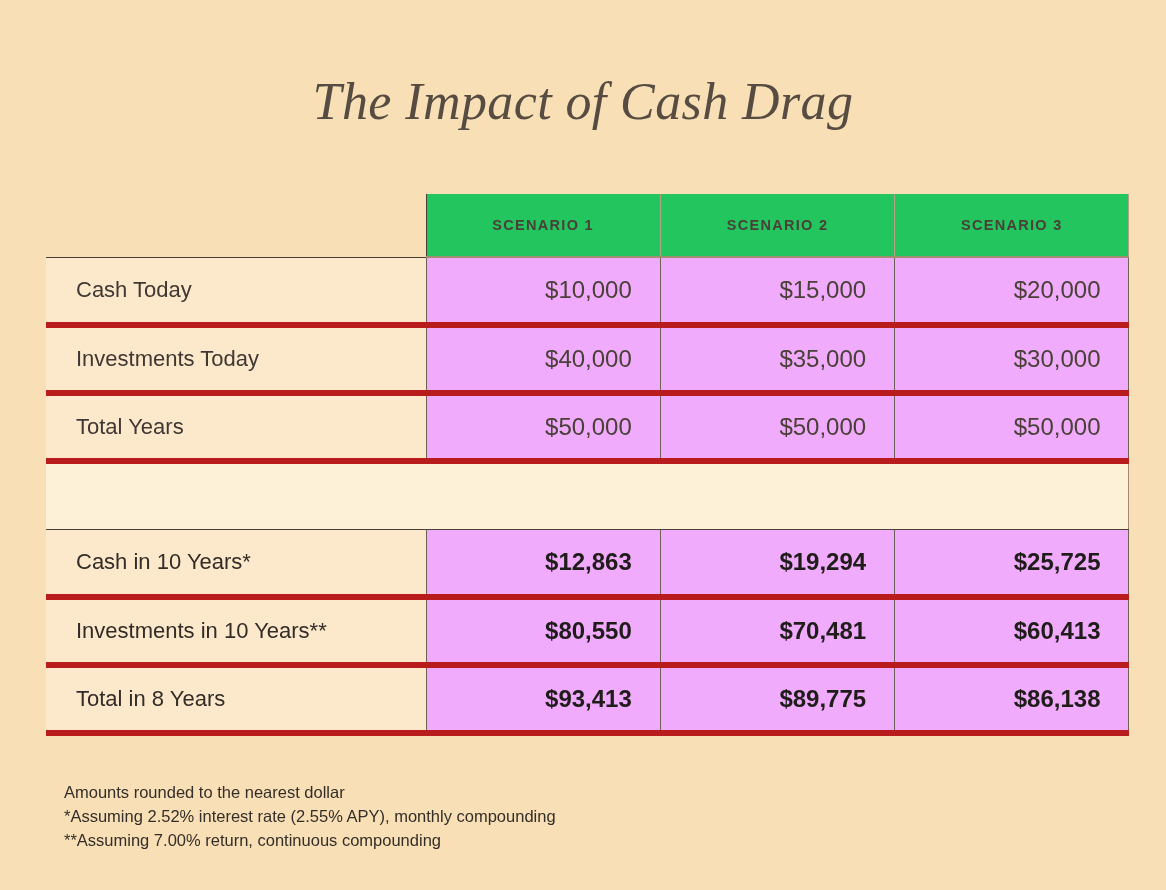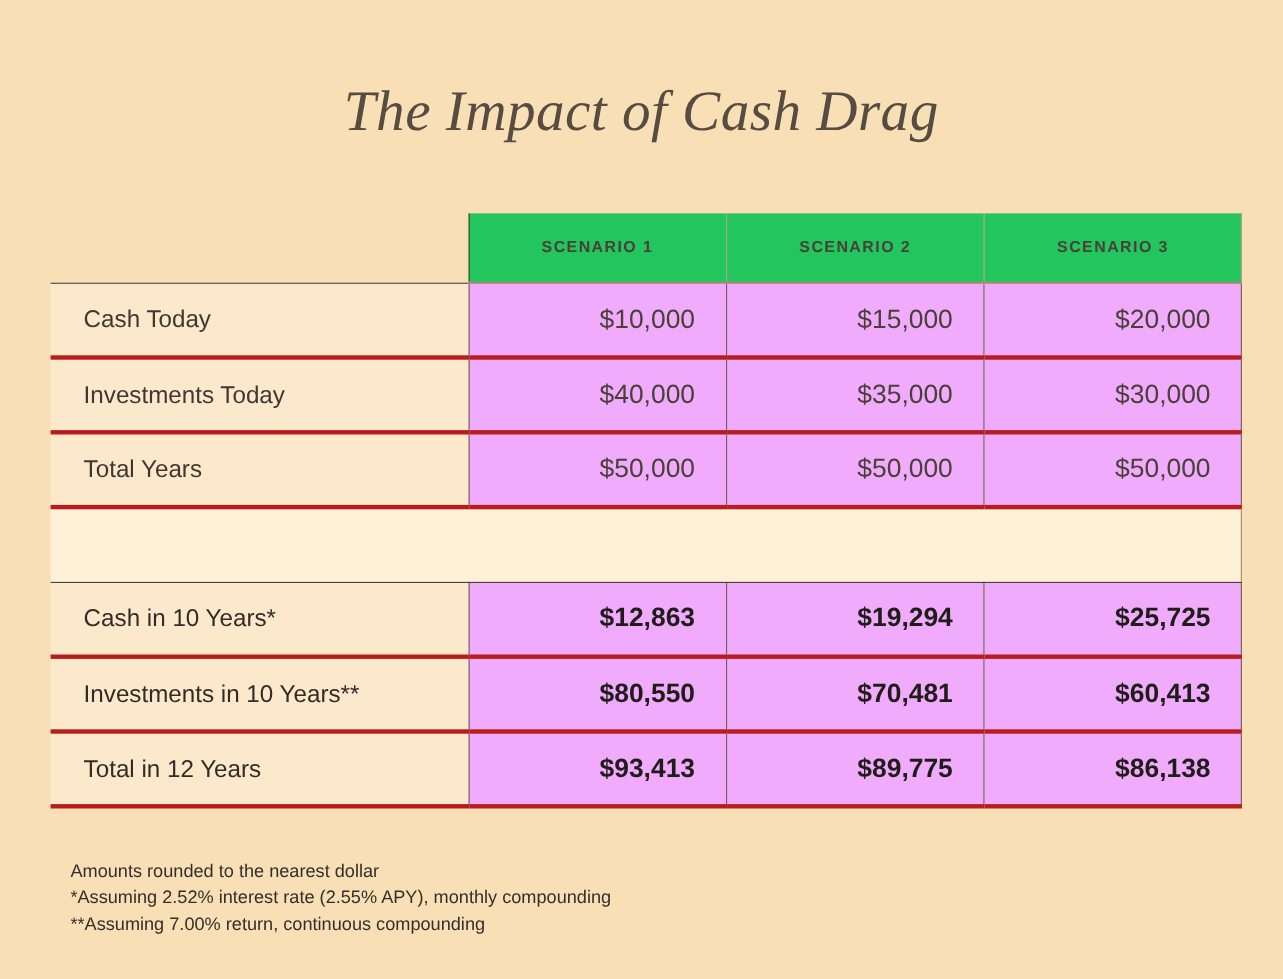--- a/index.html
+++ b/index.html
@@ -72,21 +72,21 @@
     background: #f9dfb6;
     border-right: 1px solid #4a4038;
     border-bottom: 1px solid #4a4038;
   }
   tr.head th.last { border-right: 1px solid #b3a284; }
 
   
   tr.data td {
     height: 68px;
     vertical-align: middle;
-    border-bottom: 4px solid #b91c1c;
+    border-bottom: 6px solid #b91c1c;
     margin-left: 13px;
   }
   tr.data td.label {
     background: #fce8cb;
     font-size: 22px;
     font-weight: 400;
     color: #3f3832;
     padding-left: 30px;
     text-align: left;
     border-right: 1px solid #6e6257;
@@ -176,21 +176,21 @@
           <td class="val">$19,294</td>
           <td class="val">$25,725</td>
         </tr>
         <tr class="data bold">
           <td class="label">Investments in 10 Years**</td>
           <td class="val">$80,550</td>
           <td class="val">$70,481</td>
           <td class="val">$60,413</td>
         </tr>
         <tr class="data bold">
-          <td class="label">Total in 12 Years</td>
+          <td class="label">Total in 8 Years</td>
           <td class="val">$93,413</td>
           <td class="val">$89,775</td>
           <td class="val">$86,138</td>
         </tr>
       </tbody>
     </table>
   </div>
 
   <div class="footnotes">
     <div>Amounts rounded to the nearest dollar</div>

